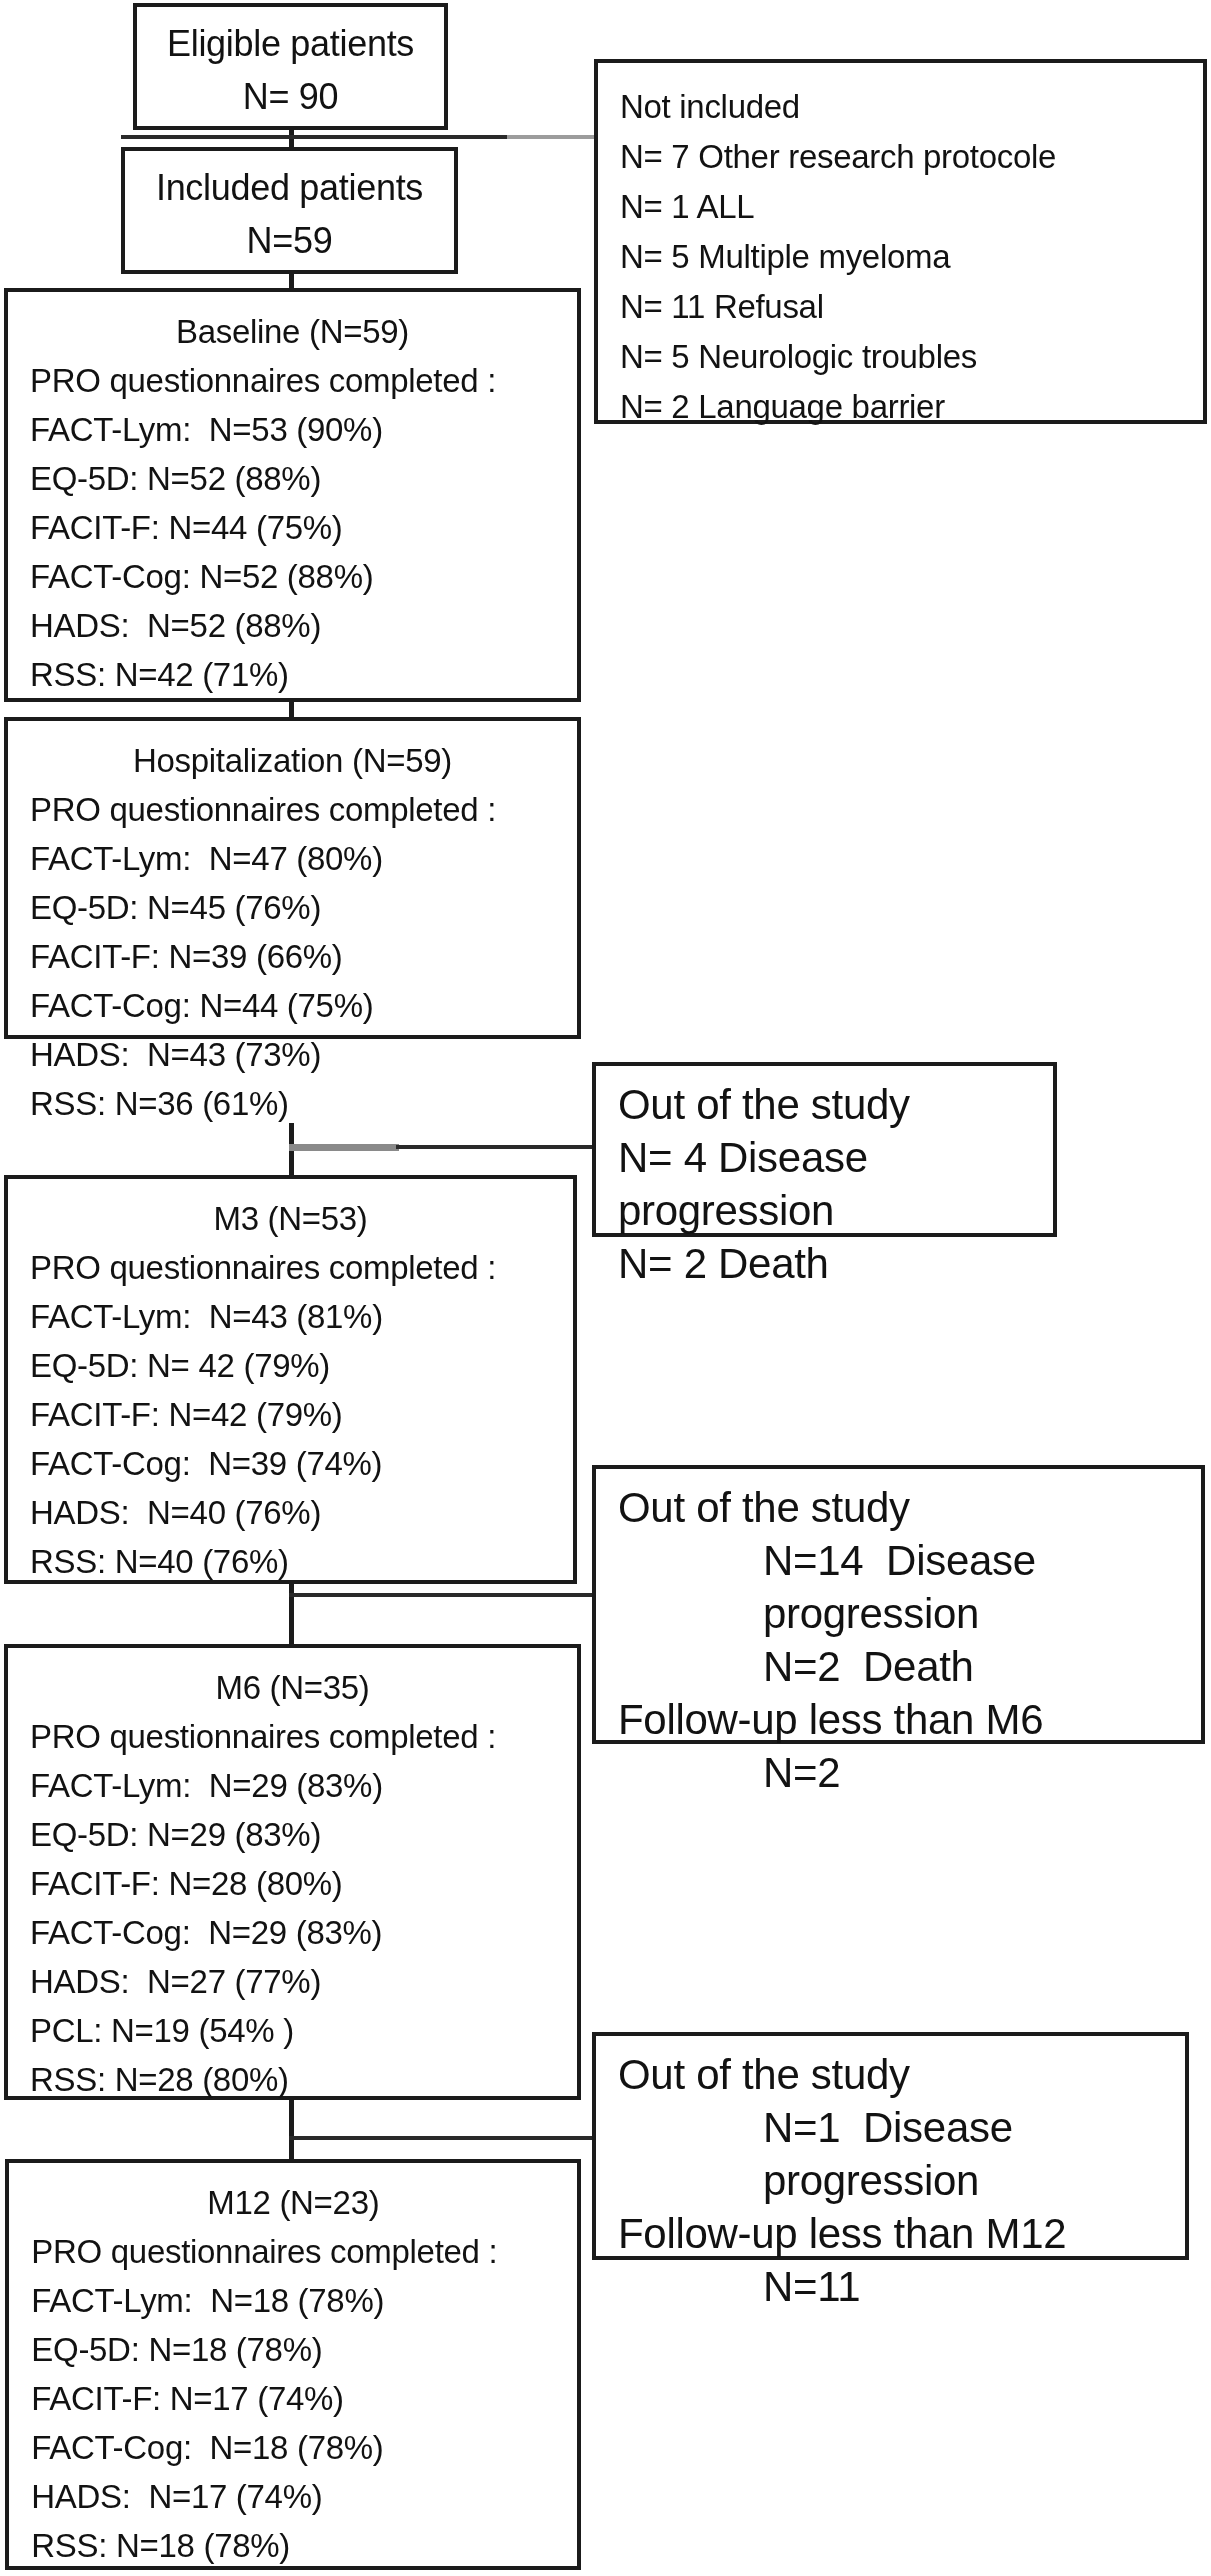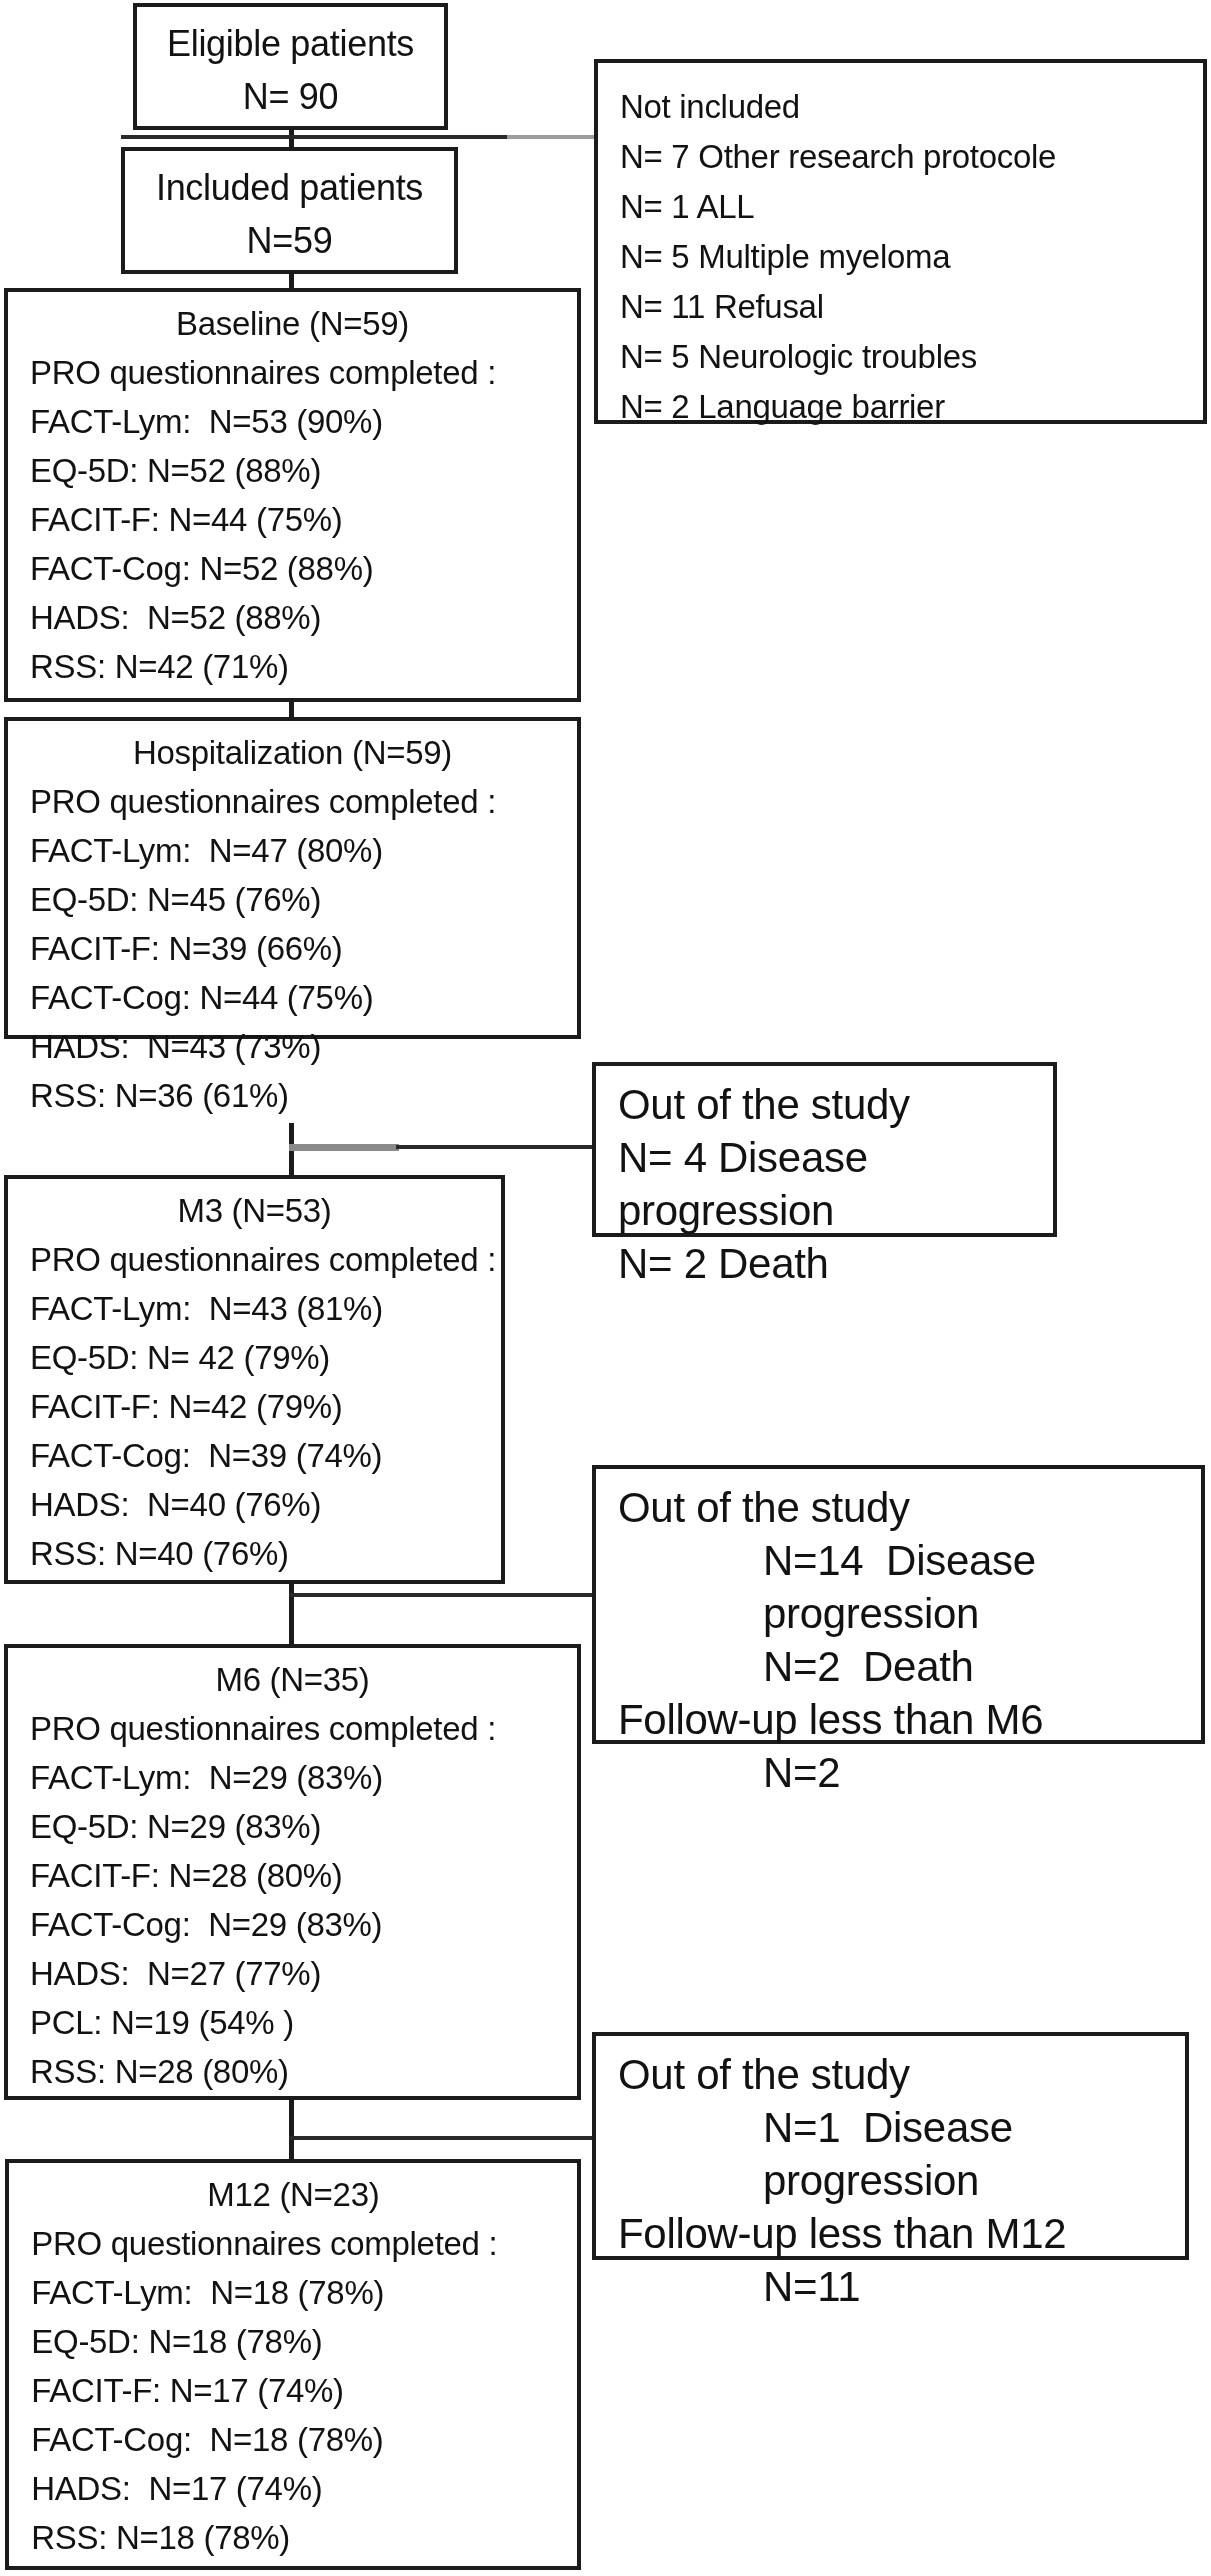--- a/index.html
+++ b/index.html
@@ -29,21 +29,21 @@
   }
   .line.center {
     padding-left: 0;
     text-align: center;
   }
   .line.indent {
     padding-left: 167px;
   }
   
   .hero  { font-size: 36px; line-height: 53px; padding-top: 10px; }
-  .main  { font-size: 33px; line-height: 49px; padding-top: 7px; }
+  .main  { font-size: 33px; line-height: 49px; padding-top: 15px; }
   .side  { font-size: 33px; line-height: 50px; padding-top: 18.7px; }
   .out   { font-size: 42px; line-height: 53px; padding-top: 12px; }
 
   .vline {
     position: absolute;
     width: 4.7px;
     background: #1b1b1b;
   }
   .hline {
     position: absolute;
@@ -113,21 +113,21 @@
 
   <div class="hline graythick" style="left:289px; top:1144px; width:110px;"></div>
   <div class="hline" style="left:396px; top:1145px; width:196px;"></div>
 
   <div class="box out" style="left:592px; top:1062px; width:465px; height:175px;">
     <div class="line">Out of the study</div>
     <div class="line">N= 4 Disease progression</div>
     <div class="line">N= 2 Death</div>
   </div>
 
-  <div class="box main" style="left:4px; top:1175px; width:501px; height:409px;">
+  <div class="box main" style="left:4px; top:1175px; width:573px; height:409px;">
     <div class="line center">M3 (N=53)</div>
     <div class="line">PRO questionnaires completed :</div>
     <div class="line">FACT-Lym:  N=43 (81%)</div>
     <div class="line">EQ-5D: N= 42 (79%)</div>
     <div class="line">FACIT-F: N=42 (79%)</div>
     <div class="line">FACT-Cog:  N=39 (74%)</div>
     <div class="line">HADS:  N=40 (76%)</div>
     <div class="line">RSS: N=40 (76%)</div>
   </div>
 

